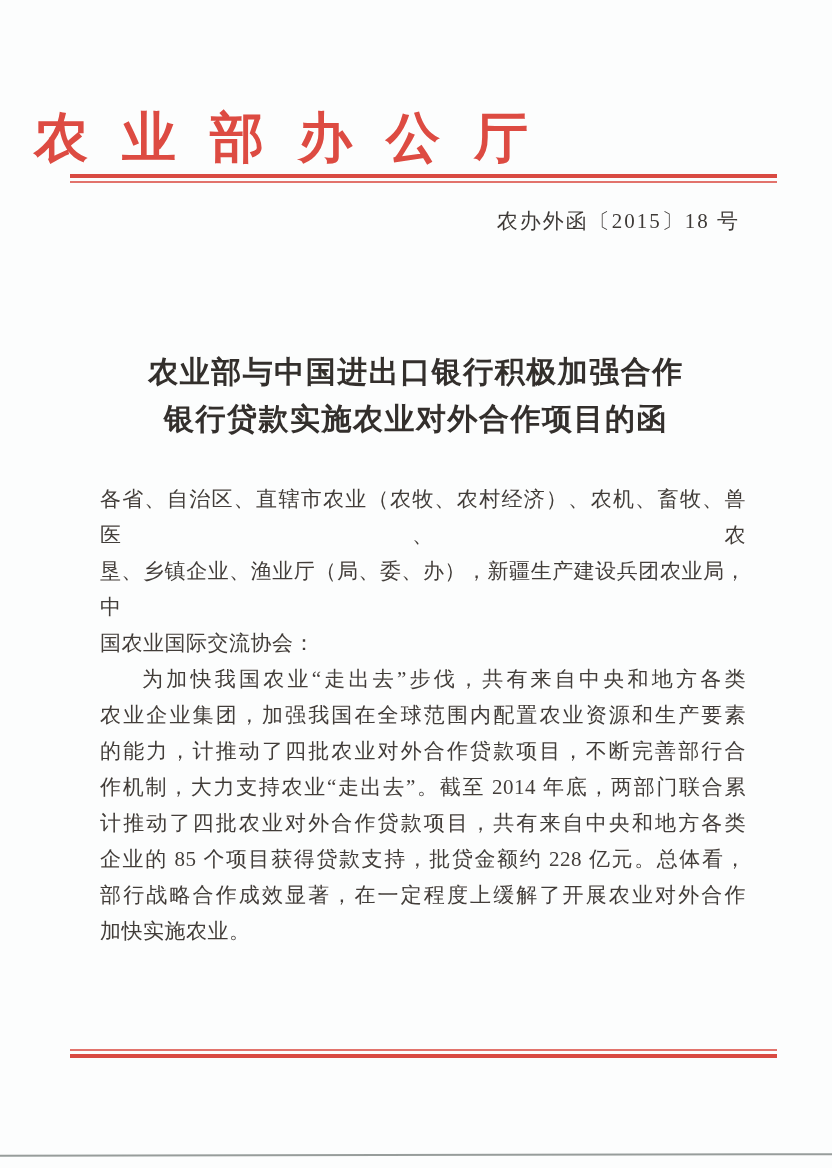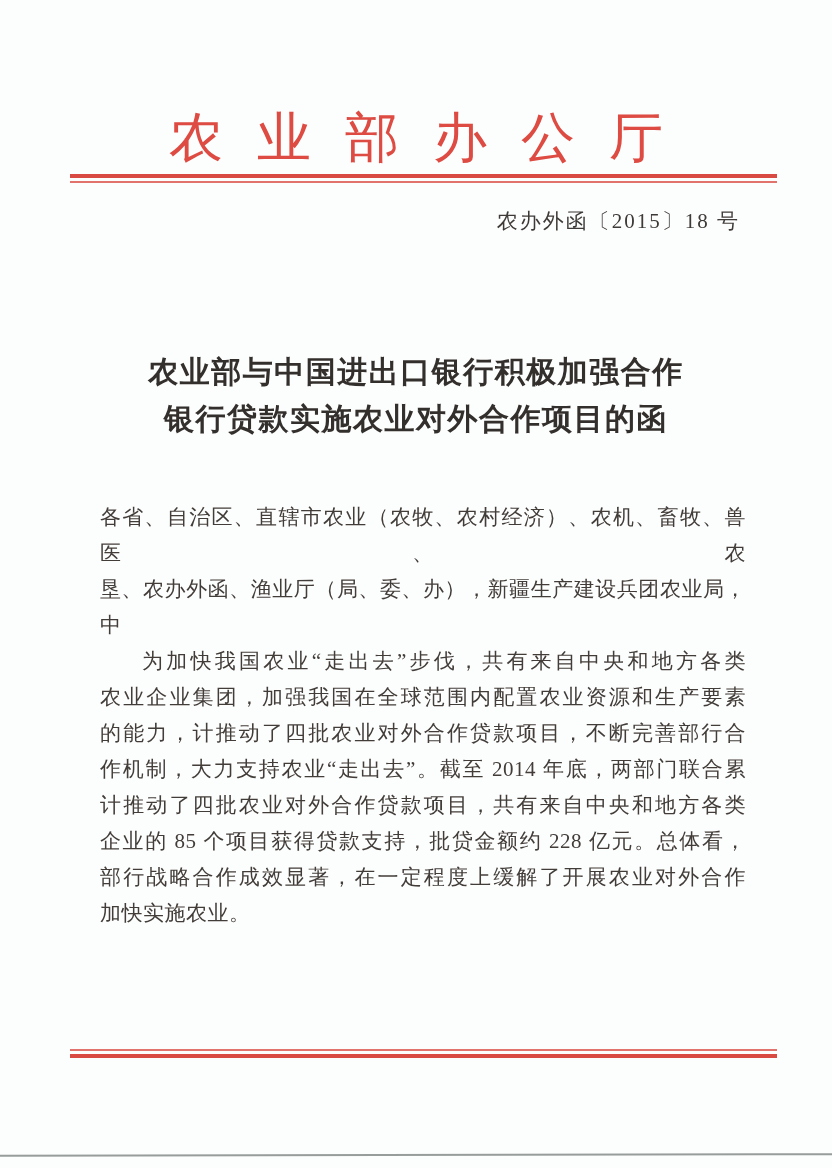--- a/index.html
+++ b/index.html
@@ -15,25 +15,25 @@
     background: #fcfdfd;
     overflow: hidden;
     font-family: "Liberation Serif", "DejaVu Serif", serif;
   }
   
   .letterhead-title {
     position: absolute;
     top: 102px;
     left: 0;
     width: 100%;
-    text-align: center;
+    text-align: left;
     text-indent: 34px;      
     letter-spacing: 34px;
     font-size: 54px;
-    font-weight: normal;
+    font-weight: bold;
     color: #dd4b42;
     white-space: nowrap;
   }
   .rule-top {
     position: absolute;
     top: 174px;
     left: 70px;
     width: 707px;
   }
   .rule-top .thick { height: 4px; background: #d94a42; }
@@ -61,21 +61,21 @@
     font-weight: bold;
     line-height: 47px;
     letter-spacing: 1.5px;
     color: #332f2c;
   }
   .doc-title .t-line { display: block; }
 
   
   .body-text {
     position: absolute;
-    top: 499px;
+    top: 481px;
     left: 100px;
     width: 646px;
     font-size: 21px;
     line-height: 36px;
     letter-spacing: 0.5px;
     color: #423d39;
   }
   .para { margin: 0; }
   .line {
     display: block;
@@ -124,21 +124,22 @@
 
   <h1 class="doc-title">
     <span class="t-line">农业部与中国进出口银行积极加强合作</span>
     <span class="t-line">银行贷款实施农业对外合作项目的函</span>
   </h1>
 
   <div class="body-text">
 
     <p class="para">
       <span class="line">各省、自治区、直辖市农业（农牧、农村经济）、农机、畜牧、兽医、农</span>
-      <span class="line">垦、农办外函、渔业厅（局、委、办），新疆生产建设兵团农业局，中</span>
+      <span class="line">垦、乡镇企业、渔业厅（局、委、办），新疆生产建设兵团农业局，中</span>
+      <span class="line short">国农业国际交流协会：</span>
     </p>
 
     <p class="para">
       <span class="line indent">为加快我国农业“走出去”步伐，共有来自中央和地方各类</span>
       <span class="line">农业企业集团，加强我国在全球范围内配置农业资源和生产要素</span>
       <span class="line">的能力，计推动了四批农业对外合作贷款项目，不断完善部行合</span>
       <span class="line">作机制，大力支持农业“走出去”。截至 2014 年底，两部门联合累</span>
       <span class="line">计推动了四批农业对外合作贷款项目，共有来自中央和地方各类</span>
       <span class="line">企业的 85 个项目获得贷款支持，批贷金额约 228 亿元。总体看，</span>
       <span class="line">部行战略合作成效显著，在一定程度上缓解了开展农业对外合作</span>

